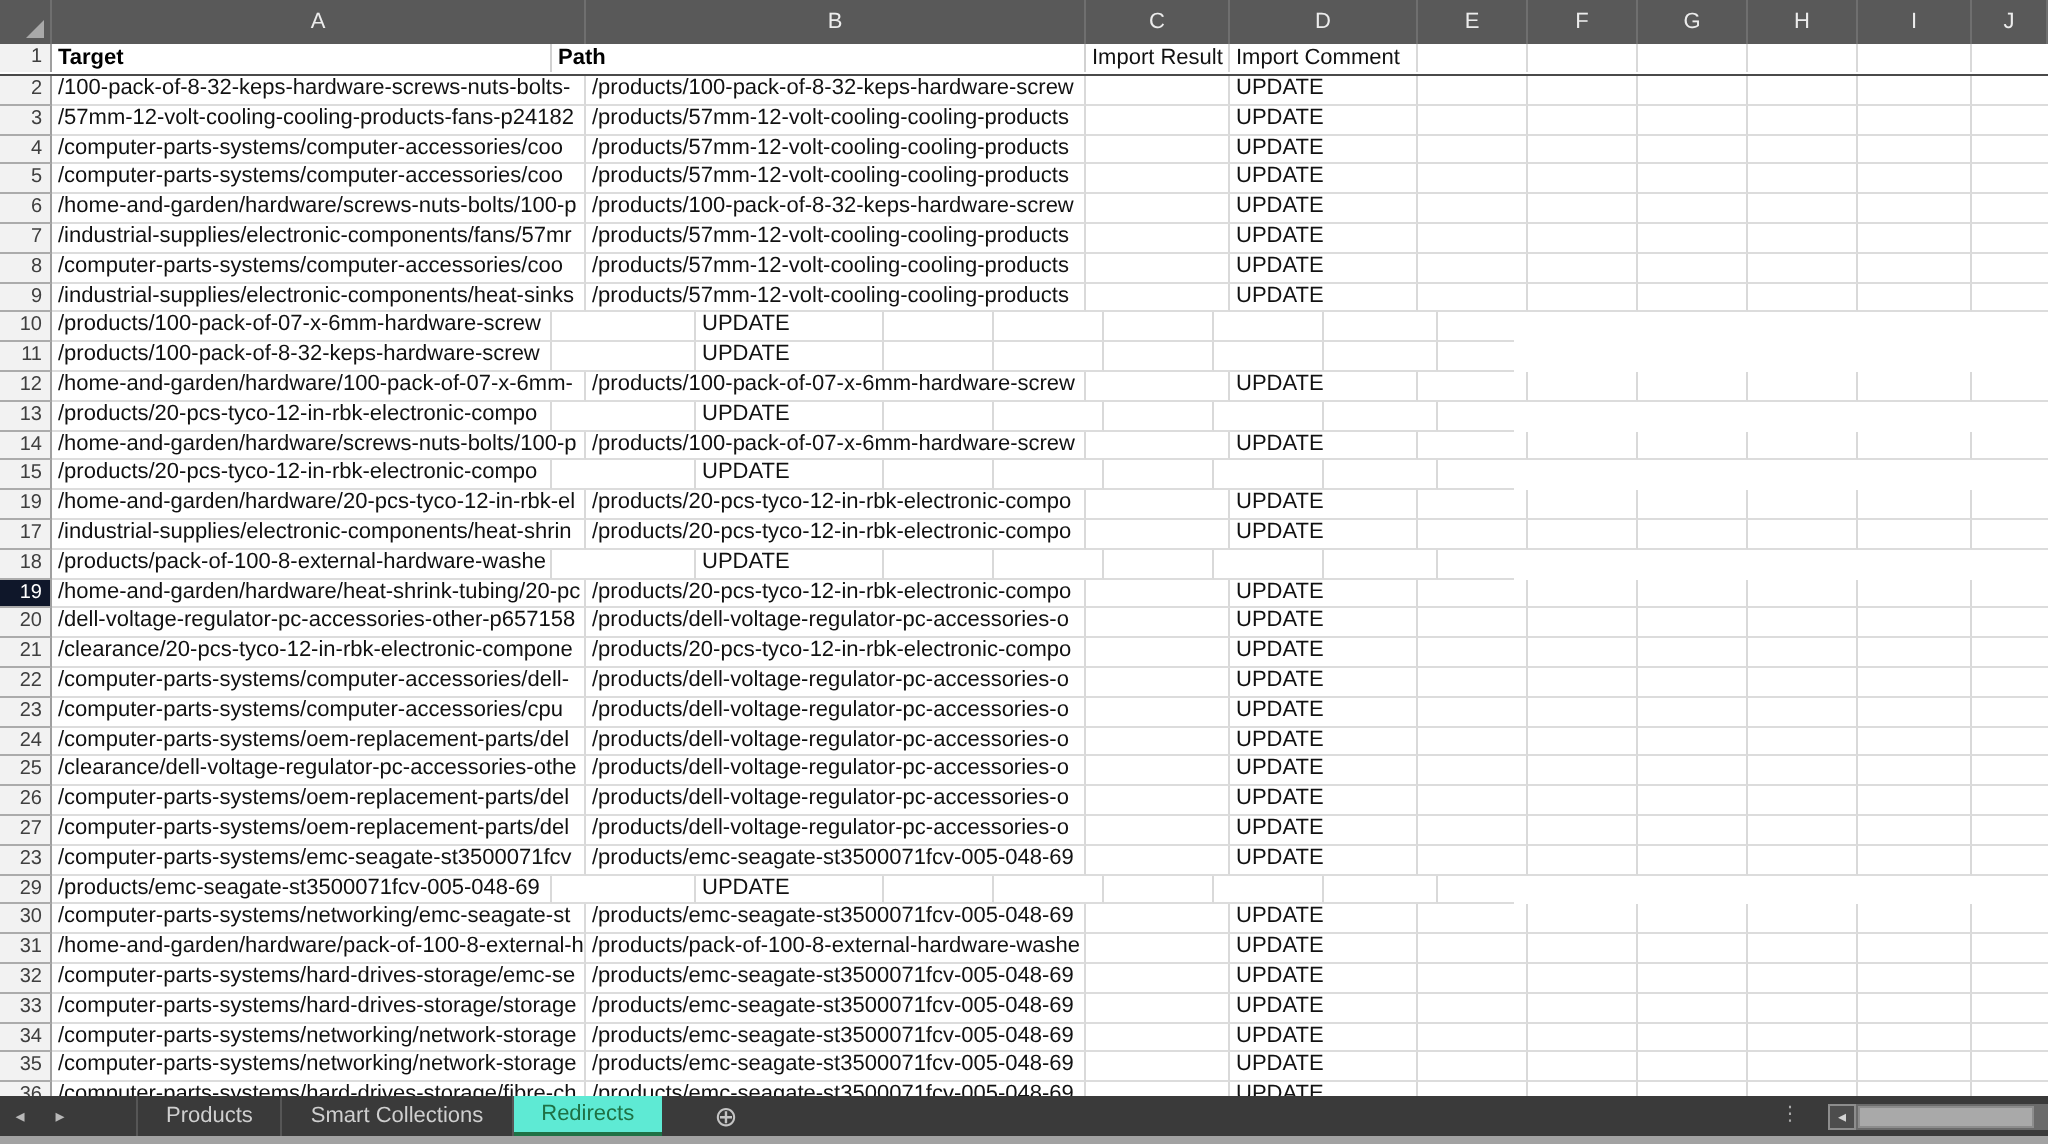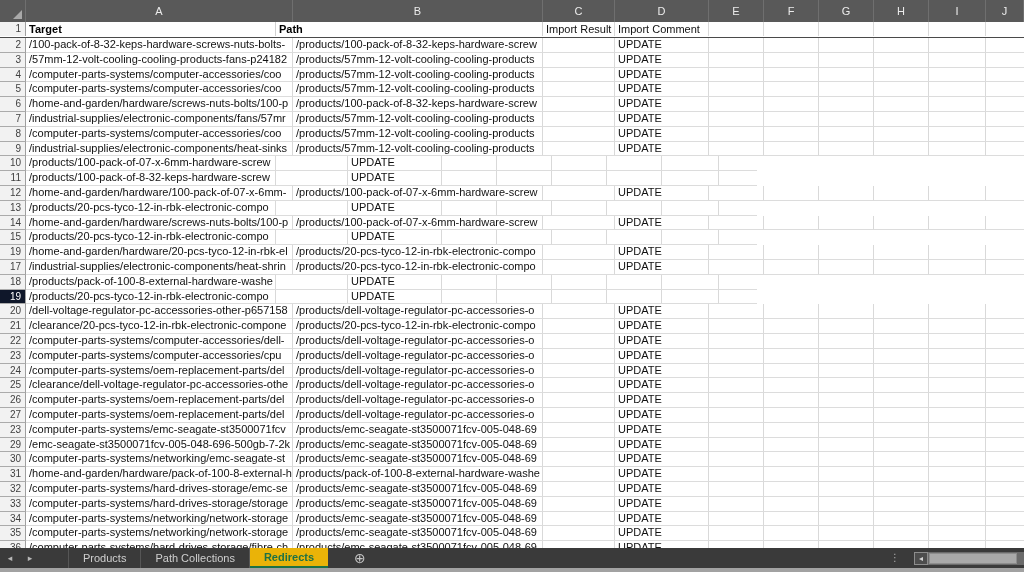--- a/index.html
+++ b/index.html
@@ -28,21 +28,21 @@
   #row1 .cell{height:14px;border-bottom:none;line-height:14px;}
   .teal{font-weight:bold;color:#000;border-right:1px solid rgba(0,0,0,0.18) !important;}
   
   #tabbar{position:absolute;left:0;top:548px;width:1024px;height:20px;background:#3a3a3a;
           display:flex;align-items:center;}
   .navarr{color:#b8b8b8;font-size:9px;width:20px;text-align:center;flex:none;}
   #tabs{display:flex;height:20px;margin-left:28px;}
   .tab{box-sizing:border-box;height:20px;line-height:20px;padding:0 14px;font-size:11px;color:#cfcfcf;
        border-right:1px solid #565656;flex:none;}
   .tab:first-child{border-left:1px solid #565656;}
-  .tab.active{background:#eab308;color:#1e7145;font-weight:bold;border-right:none;border-left:none;
+  .tab.active{background:#5eead4;color:#1e7145;font-weight:normal;border-right:none;border-left:none;
               border-bottom:2px solid #1e7145;line-height:18px;}
   #addsheet{color:#c4c4c4;font-size:14px;margin-left:26px;flex:none;}
   #grip{color:#aaa;font-size:10px;letter-spacing:0;margin-left:auto;margin-right:14px;flex:none;line-height:4px;}
   #hscroll{display:flex;align-items:center;flex:none;width:110px;height:14px;margin-right:0;}
   #hs-left{box-sizing:border-box;width:14px;height:13px;background:#4d4d4d;border:1px solid #8d8d8d;
            color:#d2d2d2;font-size:8px;line-height:11px;text-align:center;flex:none;}
   #hs-track{flex:1;height:13px;background:#6b6b6b;position:relative;}
   #hs-thumb{position:absolute;left:1px;top:1px;height:11px;width:92%;background:#a9a9a9;border:1px solid #8d8d8d;box-sizing:border-box;}
   
   #statusbar{position:absolute;left:0;top:568px;width:1024px;height:4px;background:#a2a2a2;}
@@ -295,20 +295,21 @@
           <div class="cell c-d">UPDATE</div>
           <div class="cell c-e"></div>
           <div class="cell c-f"></div>
           <div class="cell c-g"></div>
           <div class="cell c-h"></div>
           <div class="cell c-i"></div>
           <div class="cell c-j"></div>
         </div>
         <div class="grow">
           <div class="cell c-rh sel">19</div>
+          <div class="cell c-a">/home-and-garden/hardware/heat-shrink-tubing/20-pc</div>
           <div class="cell c-b">/products/20-pcs-tyco-12-in-rbk-electronic-compo</div>
           <div class="cell c-c"></div>
           <div class="cell c-d">UPDATE</div>
           <div class="cell c-e"></div>
           <div class="cell c-f"></div>
           <div class="cell c-g"></div>
           <div class="cell c-h"></div>
           <div class="cell c-i"></div>
           <div class="cell c-j"></div>
         </div>
@@ -424,21 +425,20 @@
           <div class="cell c-d">UPDATE</div>
           <div class="cell c-e"></div>
           <div class="cell c-f"></div>
           <div class="cell c-g"></div>
           <div class="cell c-h"></div>
           <div class="cell c-i"></div>
           <div class="cell c-j"></div>
         </div>
         <div class="grow">
           <div class="cell c-rh">29</div>
-          <div class="cell c-a">/emc-seagate-st3500071fcv-005-048-696-500gb-7-2k</div>
           <div class="cell c-b">/products/emc-seagate-st3500071fcv-005-048-69</div>
           <div class="cell c-c"></div>
           <div class="cell c-d">UPDATE</div>
           <div class="cell c-e"></div>
           <div class="cell c-f"></div>
           <div class="cell c-g"></div>
           <div class="cell c-h"></div>
           <div class="cell c-i"></div>
           <div class="cell c-j"></div>
         </div>
@@ -534,21 +534,21 @@
           <div class="cell c-j"></div>
         </div>
       </div>
   </div>
 
   <div id="tabbar">
     <span class="navarr">◂</span>
     <span class="navarr">▸</span>
     <div id="tabs">
         <div class="tab">Products</div>
-        <div class="tab">Path Collections</div>
+        <div class="tab">Smart Collections</div>
         <div class="tab active">Redirects</div>
       </div>
     <span id="addsheet">⊕</span>
     <span id="grip">⋮</span>
     <div id="hscroll">
       <div id="hs-left">◂</div>
       <div id="hs-track">
         <div id="hs-thumb"></div>
       </div>
     </div>

